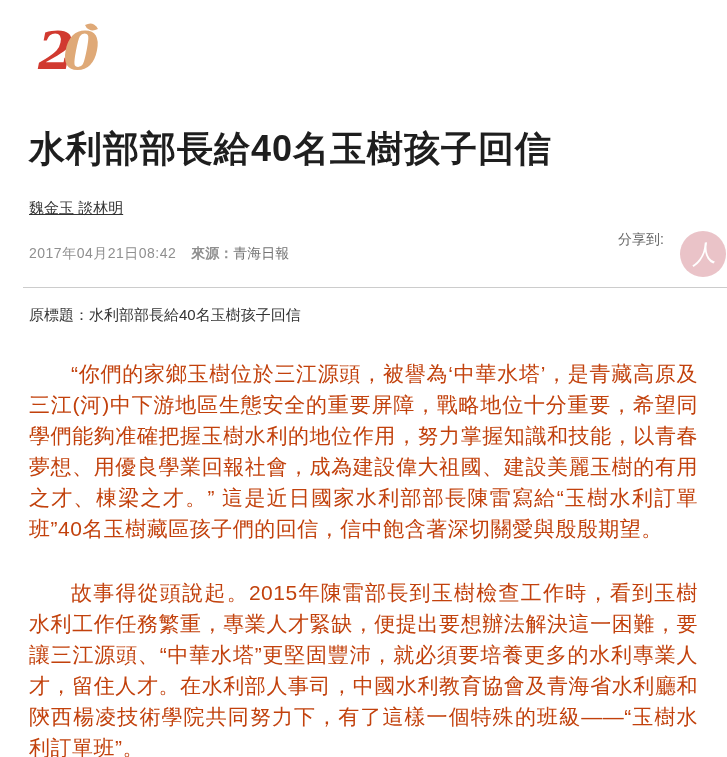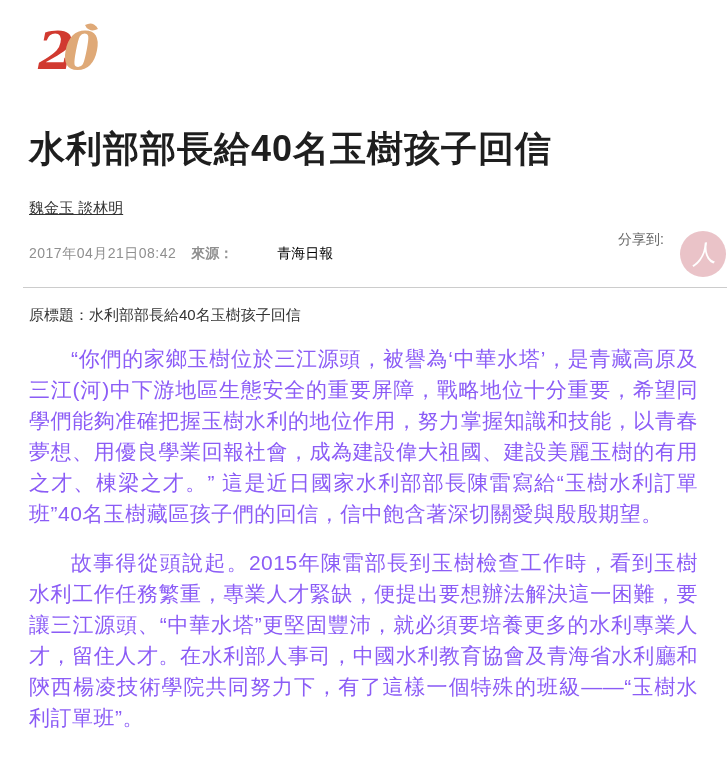--- a/index.html
+++ b/index.html
@@ -52,21 +52,21 @@
   }
   .article-authors { margin-top: 30px; font-size: 15px; color: #333; text-decoration: underline; }
 
   .meta-row {
     margin-top: 12px; height: 47px;
     display: flex; align-items: center; justify-content: space-between;
   }
   .meta-left { display: flex; align-items: center; font-size: 14px; color: #8f8f8f; }
   .meta-datetime { letter-spacing: 0.5px; }
   .meta-source-label { margin-left: 15px; font-weight: bold; }
-  .meta-source { color: #000000; text-decoration: none; cursor: pointer; margin-left: 44px; }
+  .meta-source { color: #737373; text-decoration: none; cursor: pointer; }
   .meta-right { display: flex; align-items: flex-start; }
   .share-label { font-size: 14px; color: #666; }
   .share-circle {
     width: 46px; height: 46px; border-radius: 50%;
     background: #eac3c8; margin-left: 16px; margin-right: -28px;
     display: flex; align-items: center; justify-content: center;
     cursor: pointer; flex: 0 0 auto;
   }
   .share-glyph {
     color: #ffffff; font-size: 24px; line-height: 24px;
@@ -74,22 +74,22 @@
   }
 
   .divider {
     border: none; border-top: 1px solid #cccccc;
     margin: 10px -29px 0 -6px; height: 0;
   }
 
   .orig-title { margin-top: 18px; font-size: 15px; color: #333; }
 
   .body-para {
-    margin-top: 18px; font-size: 21px; line-height: 31px;
-    color: #8b5cf6; text-indent: 2em; text-align: justify;
+    margin-top: 33px; font-size: 21px; line-height: 31px;
+    color: #c2410c; text-indent: 2em; text-align: justify;
     letter-spacing: 0.5px;
   }
 </style>
 </head>
 <body>
 
 <header class="site-header">
   <a class="logo">
     <span class="logo-mark">
       <span class="d2">2</span>

